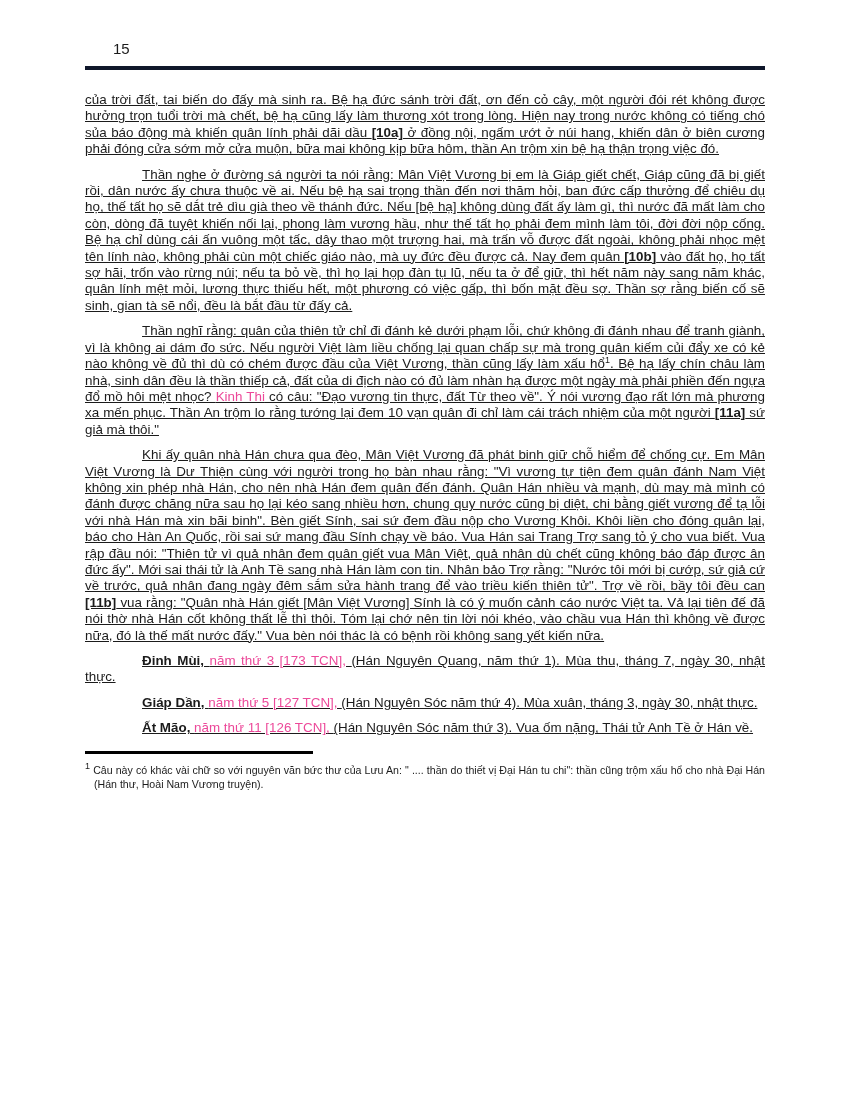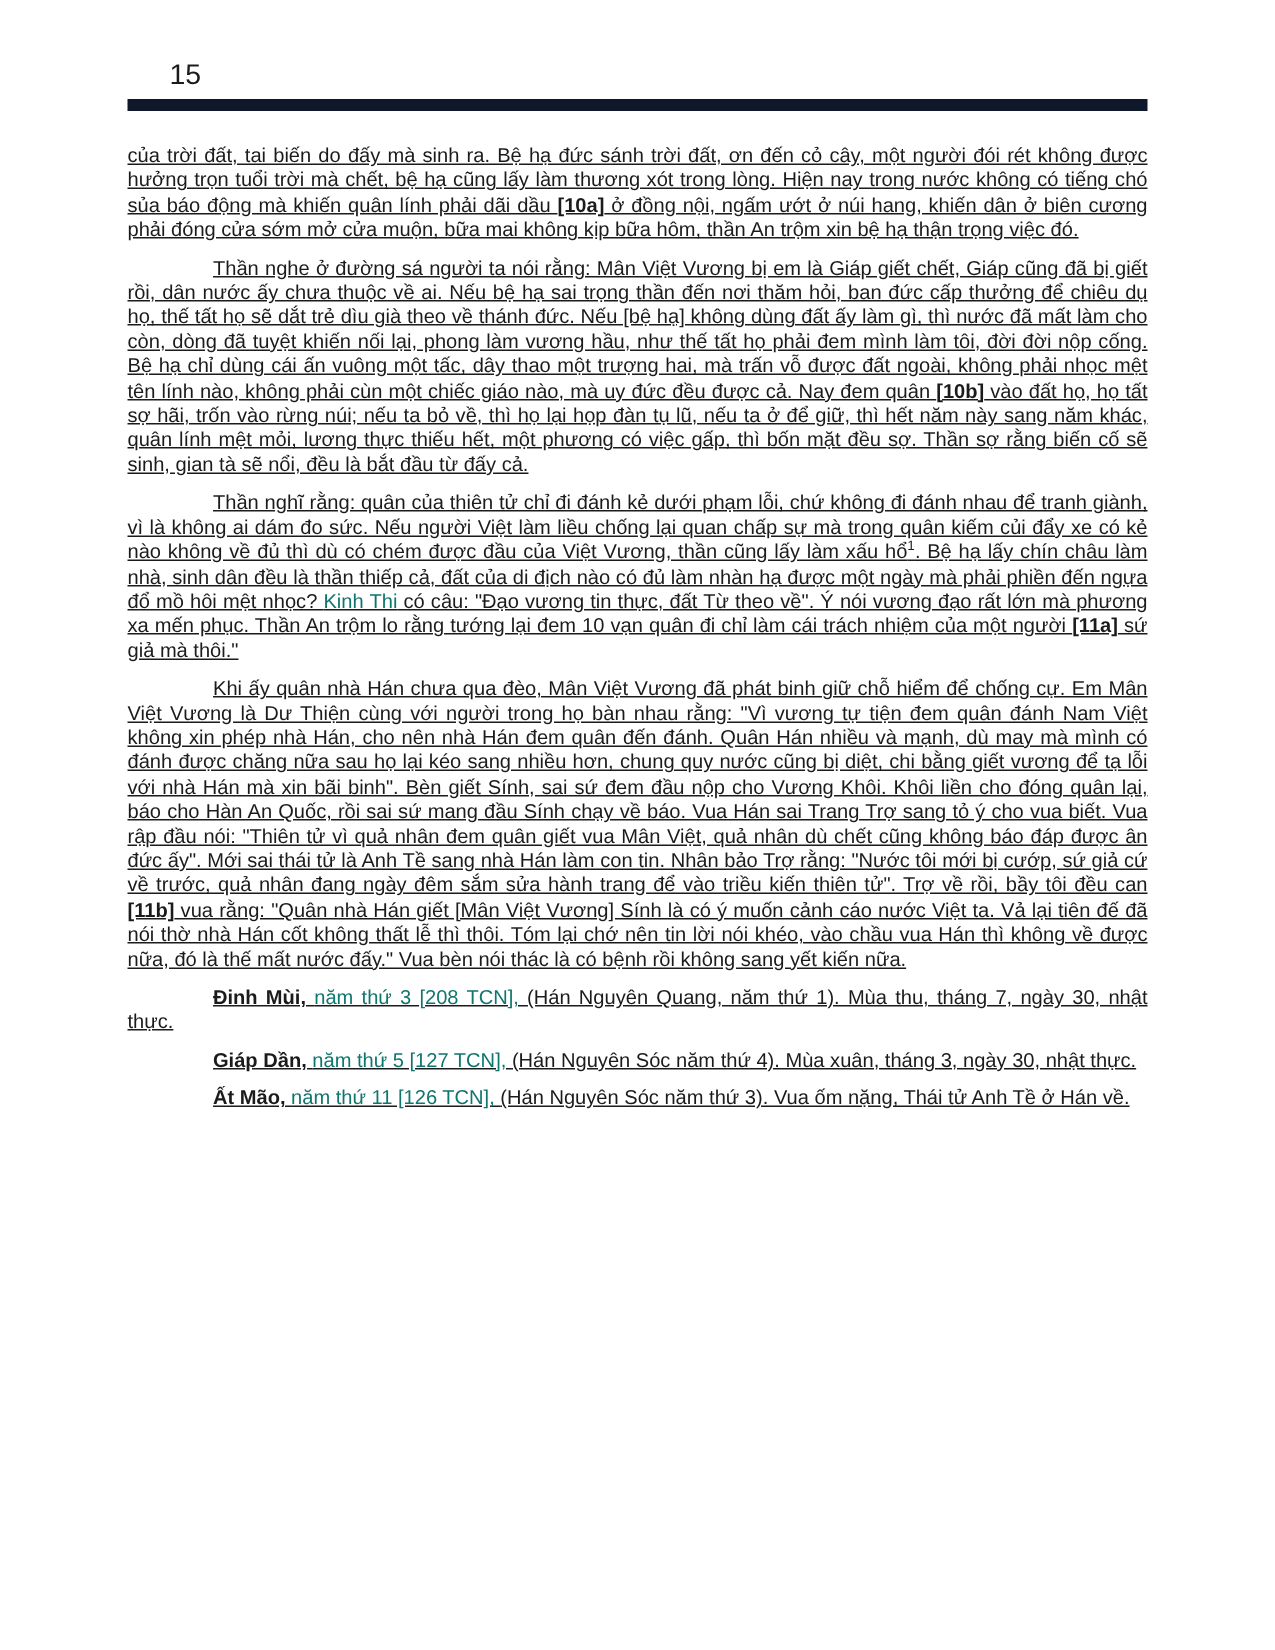--- a/index.html
+++ b/index.html
@@ -13,23 +13,23 @@
     color: #1b1b1b;
     overflow: hidden;
     box-sizing: border-box;
   }
   .content-wrap {
     padding: 38px 85px 0 85px;
   }
   .page-header {
     position: relative;
     height: 22px;
-    border-bottom: 8px solid #0f172a;
+    border-bottom: 4px solid #0f172a;
     padding-bottom: 6px;
-    font-size: 19px;
+    font-size: 15px;
   }
   .page-number {
     position: absolute;
     left: 28px;
     top: 2px;
   }
   .page-title {
     position: absolute;
     left: 0;
     right: 0;
@@ -41,21 +41,21 @@
     text-decoration: underline;
   }
   .para {
     font-size: 13.4px;
     line-height: 16.4px;
     text-align: justify;
     margin: 0 0 9px 0;
   }
   .para.indent { text-indent: 57px; }
   .run-bold { font-weight: bold; }
-  .run-gray { color: #0f766e; }
+  .run-gray { color: #ec4899; }
   sup.run-sup {
     font-size: 9px;
     line-height: 0;
   }
   .footnote-block {
     margin-top: 14px;
   }
   .footnote-separator {
     width: 228px;
     border-top: 3px solid #000000;
@@ -77,20 +77,24 @@
 
     <div class="page-header">
       <span class="page-number">15</span>
     </div>
 
     <div class="body-text">
       <p class="para"><span class="run-normal">của trời đất, tai biến do đấy mà sinh ra.  Bệ hạ đức sánh trời đất, ơn đến cỏ cây, một người đói rét không được hưởng trọn tuổi trời mà chết, bệ hạ cũng lấy làm thương xót trong lòng.  Hiện nay trong nước không có tiếng chó sủa báo động mà khiến quân lính phải dãi dầu </span><span class="run-bold">[10a]</span><span class="run-normal"> ở đồng nội, ngấm ướt ở núi hang, khiến dân ở biên cương phải đóng cửa sớm mở cửa muộn, bữa mai không kịp bữa hôm, thần An trộm xin bệ hạ thận trọng việc đó.</span></p>
       <p class="para indent"><span class="run-normal">Thần nghe ở đường sá người ta nói rằng: Mân Việt Vương bị em là Giáp giết chết, Giáp cũng đã bị giết rồi, dân nước ấy chưa thuộc về ai.  Nếu bệ hạ sai trọng thần đến nơi thăm hỏi, ban đức cấp thưởng để chiêu dụ họ, thế tất họ sẽ dắt trẻ dìu già theo về thánh đức.  Nếu [bệ hạ] không dùng đất ấy làm gì, thì nước đã mất làm cho còn, dòng đã tuyệt khiến nối lại, phong làm vương hầu, như thế tất họ phải đem mình làm tôi, đời đời nộp cống.  Bệ hạ chỉ dùng cái ấn vuông một tấc, dây thao một trượng hai, mà trấn vỗ được đất ngoài, không phải nhọc mệt tên lính nào, không phải cùn một chiếc giáo nào, mà uy đức đều được cả.  Nay đem quân </span><span class="run-bold">[10b]</span><span class="run-normal"> vào đất họ, họ tất sợ hãi, trốn vào rừng núi; nếu ta bỏ về, thì họ lại họp đàn tụ lũ, nếu ta ở để giữ, thì hết năm này sang năm khác, quân lính mệt mỏi, lương thực thiếu hết, một phương có việc gấp, thì bốn mặt đều sợ.  Thần sợ rằng biến cố sẽ sinh, gian tà sẽ nổi, đều là bắt đầu từ đấy cả.</span></p>
       <p class="para indent"><span class="run-normal">Thần nghĩ rằng: quân của thiên tử chỉ đi đánh kẻ dưới phạm lỗi, chứ không đi đánh nhau để tranh giành, vì là không ai dám đo sức.  Nếu người Việt làm liều chống lại quan chấp sự mà trong quân kiếm củi đẩy xe có kẻ nào không về đủ thì dù có chém được đầu của Việt Vương, thần cũng lấy làm xấu hổ</span><sup class="run-sup">1</sup><span class="run-normal">.  Bệ hạ lấy chín châu làm nhà, sinh dân đều là thần thiếp cả, đất của di địch nào có đủ làm nhàn hạ được một ngày mà phải phiền đến ngựa đổ mồ hôi mệt nhọc? </span><span class="run-gray">Kinh Thi</span><span class="run-normal"> có câu: "Đạo vương tin thực, đất Từ theo về".  Ý nói vương đạo rất lớn mà phương xa mến phục.  Thần An trộm lo rằng tướng lại đem 10 vạn quân đi chỉ làm cái trách nhiệm của một người </span><span class="run-bold">[11a]</span><span class="run-normal"> sứ giả mà thôi."</span></p>
       <p class="para indent"><span class="run-normal">Khi ấy quân nhà Hán chưa qua đèo, Mân Việt Vương đã phát binh giữ chỗ hiểm để chống cự. Em Mân Việt Vương là Dư Thiện cùng với người trong họ bàn nhau rằng: "Vì vương tự tiện đem quân đánh Nam Việt không xin phép nhà Hán, cho nên nhà Hán đem quân đến đánh.  Quân Hán nhiều và mạnh, dù may mà mình có đánh được chăng nữa sau họ lại kéo sang nhiều hơn, chung quy nước cũng bị diệt, chi bằng giết vương để tạ lỗi với nhà Hán mà xin bãi binh".  Bèn giết Sính, sai sứ đem đầu nộp cho Vương Khôi.  Khôi liền cho đóng quân lại, báo cho Hàn An Quốc, rồi sai sứ mang đầu Sính chạy về báo. Vua Hán sai Trang Trợ sang tỏ ý cho vua biết.  Vua rập đầu nói: "Thiên tử vì quả nhân đem quân giết vua Mân Việt, quả nhân dù chết cũng không báo đáp được ân đức ấy".  Mới sai thái tử là Anh Tề sang nhà Hán làm con tin.  Nhân bảo Trợ rằng: "Nước tôi mới bị cướp, sứ giả cứ về trước, quả nhân đang ngày đêm sắm sửa hành trang để vào triều kiến thiên tử".  Trợ về rồi, bầy tôi đều can </span><span class="run-bold">[11b]</span><span class="run-normal"> vua rằng: "Quân nhà Hán giết [Mân Việt Vương] Sính là có ý muốn cảnh cáo nước Việt ta.  Vả lại tiên đế đã nói thờ nhà Hán cốt không thất lễ thì thôi.  Tóm lại chớ nên tin lời nói khéo, vào chầu vua Hán thì không về được nữa, đó là thế mất nước đấy."  Vua bèn nói thác là có bệnh rồi không sang yết kiến nữa.</span></p>
-      <p class="para indent"><span class="run-bold">Đinh Mùi, </span><span class="run-gray">năm thứ 3 [208 TCN], </span><span class="run-normal">(Hán Nguyên Quang, năm thứ 1).  Mùa thu, tháng 7, ngày 30, nhật thực.</span></p>
+      <p class="para indent"><span class="run-bold">Đinh Mùi, </span><span class="run-gray">năm thứ 3 [173 TCN], </span><span class="run-normal">(Hán Nguyên Quang, năm thứ 1).  Mùa thu, tháng 7, ngày 30, nhật thực.</span></p>
       <p class="para indent"><span class="run-bold">Giáp Dần, </span><span class="run-gray">năm thứ 5 [127 TCN], </span><span class="run-normal">(Hán Nguyên Sóc năm thứ 4). Mùa xuân, tháng 3, ngày 30, nhật thực.</span></p>
       <p class="para indent"><span class="run-bold">Ất Mão, </span><span class="run-gray">năm thứ 11 [126 TCN], </span><span class="run-normal">(Hán Nguyên Sóc năm thứ 3).  Vua ốm nặng, Thái tử Anh Tề ở Hán về.</span></p>
     </div>
 
+    <div class="footnote-block">
+      <div class="footnote-separator"></div>
+      <p class="footnote-text"><sup class="run-sup">1</sup><span class="run-normal"> Câu này có khác vài chữ so với nguyên văn bức thư của Lưu An: " .... thần do thiết vị Đại Hán tu chi": thần cũng trộm xấu hổ cho nhà Đại Hán (Hán thư, Hoài Nam Vương truyện).</span></p>
+    </div>
 
   </div>
 </div>
 
 </body></html>

